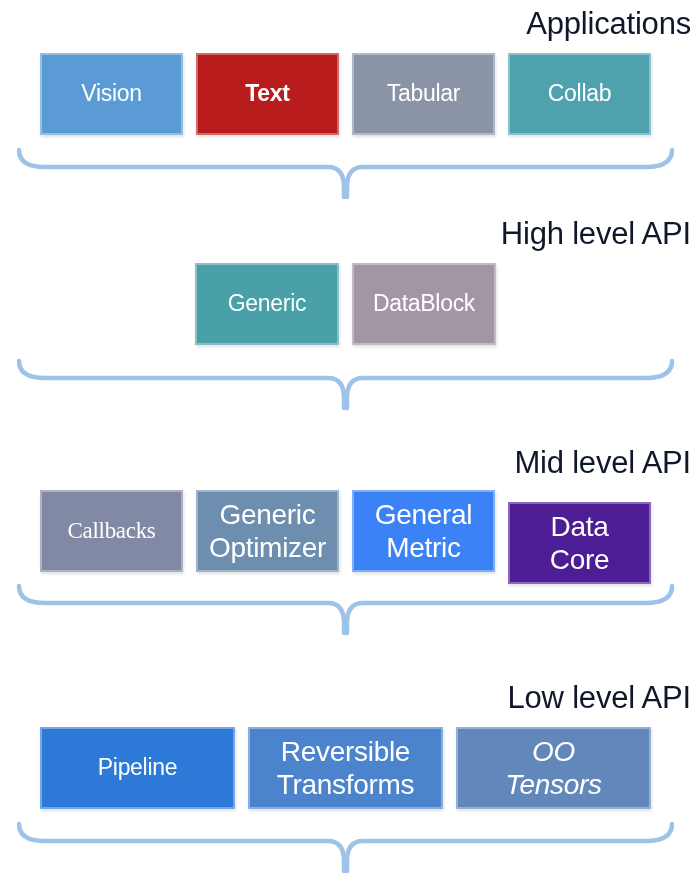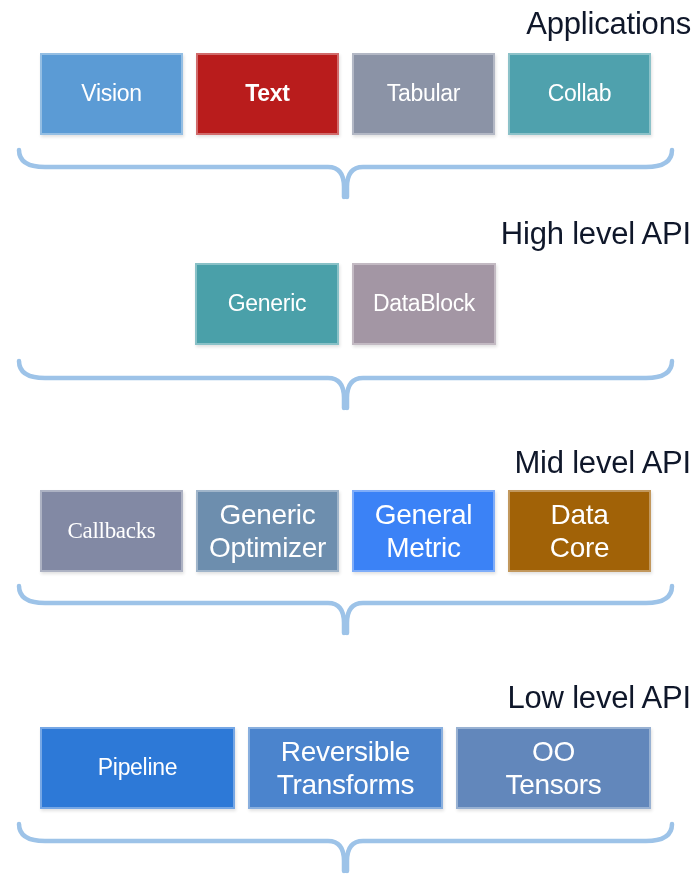--- a/index.html
+++ b/index.html
@@ -109,40 +109,40 @@
       <span class="lbl">Callbacks</span>
     </div>
     <div class="box multi" style="background-color: rgb(109, 142, 174);">
       <span class="lbl">Generic
 Optimizer</span>
     </div>
     <div class="box multi" style="background-color: #3b82f6;">
       <span class="lbl">General
 Metric</span>
     </div>
-    <div class="box multi" style="background-color: #a16207;">
+    <div class="box multi" style="background-color: #4c1d95; margin-top: 12px;">
       <span class="lbl">Data
 Core</span>
     </div>
   </div>
   <svg class="brace" style="top:582px" viewBox="0 0 659 54" aria-hidden="true">
     <path d="M 3 4 C 3 15, 11 21, 29 21 L 312 21 C 323 21, 328 28, 328 41 L 328 51
              M 656 4 C 656 15, 648 21, 630 21 L 347 21 C 336 21, 331 28, 331 41 L 331 51" stroke="#9dc3e8"></path>
   </svg>
 
   <div class="sec-title" style="top:678px">Low level API</div>
   <div class="row" style="top:727px">
     <div class="box" style="background-color: rgb(45, 121, 215);">
       <span class="lbl">Pipeline</span>
     </div>
     <div class="box multi" style="background-color: rgb(75, 132, 205); justify-content: center;">
       <span class="lbl">Reversible
 Transforms</span>
     </div>
-    <div class="box multi" style="background-color: rgb(98, 135, 187);">
+    <div class="box multi" style="background-color: rgb(98, 135, 187); font-style: italic;">
       <span class="lbl">OO
 Tensors</span>
     </div>
   </div>
   <svg class="brace" style="top:820px" viewBox="0 0 659 54" aria-hidden="true">
     <path d="M 3 4 C 3 15, 11 21, 29 21 L 312 21 C 323 21, 328 28, 328 41 L 328 51
              M 656 4 C 656 15, 648 21, 630 21 L 347 21 C 336 21, 331 28, 331 41 L 331 51" stroke="#9dc3e8"></path>
   </svg>
 
 </div>

